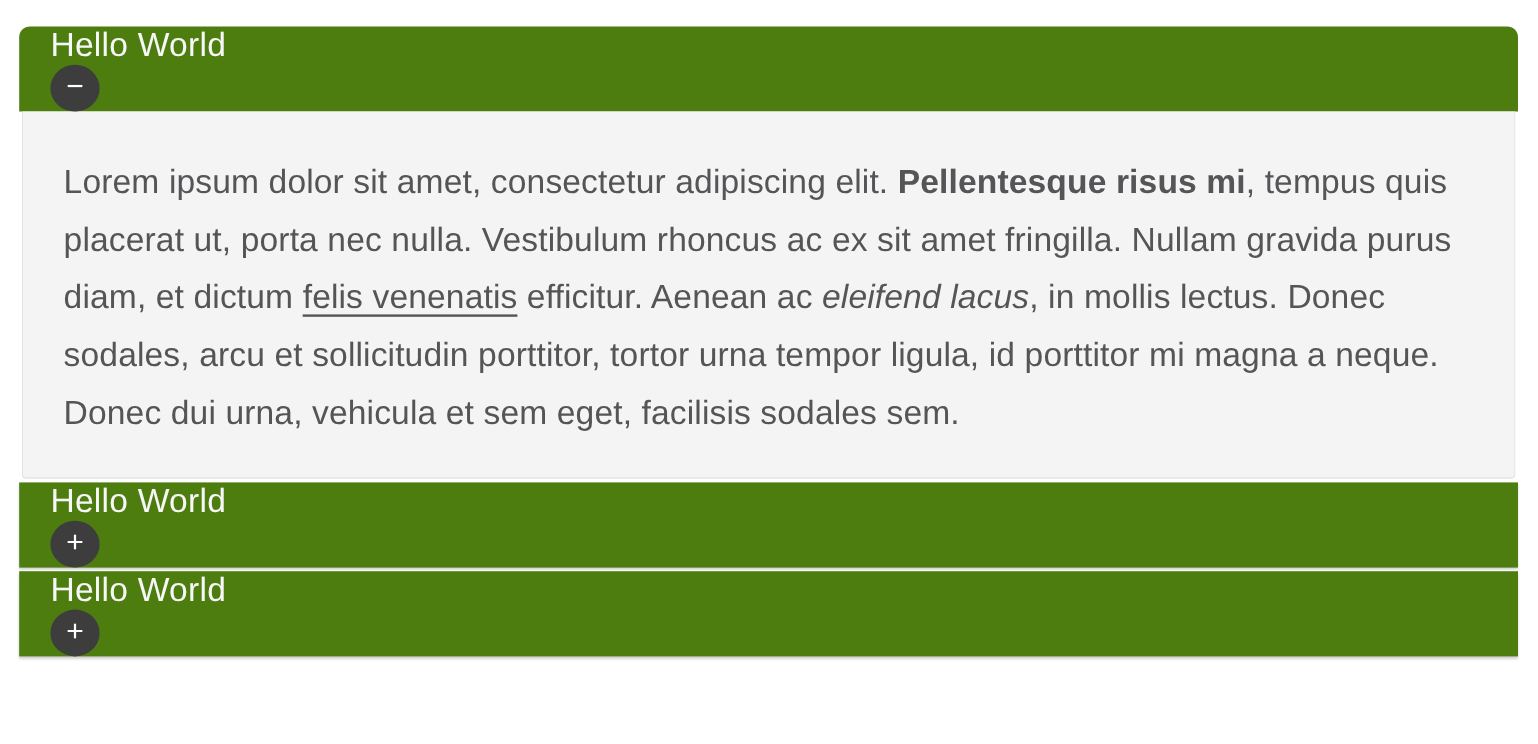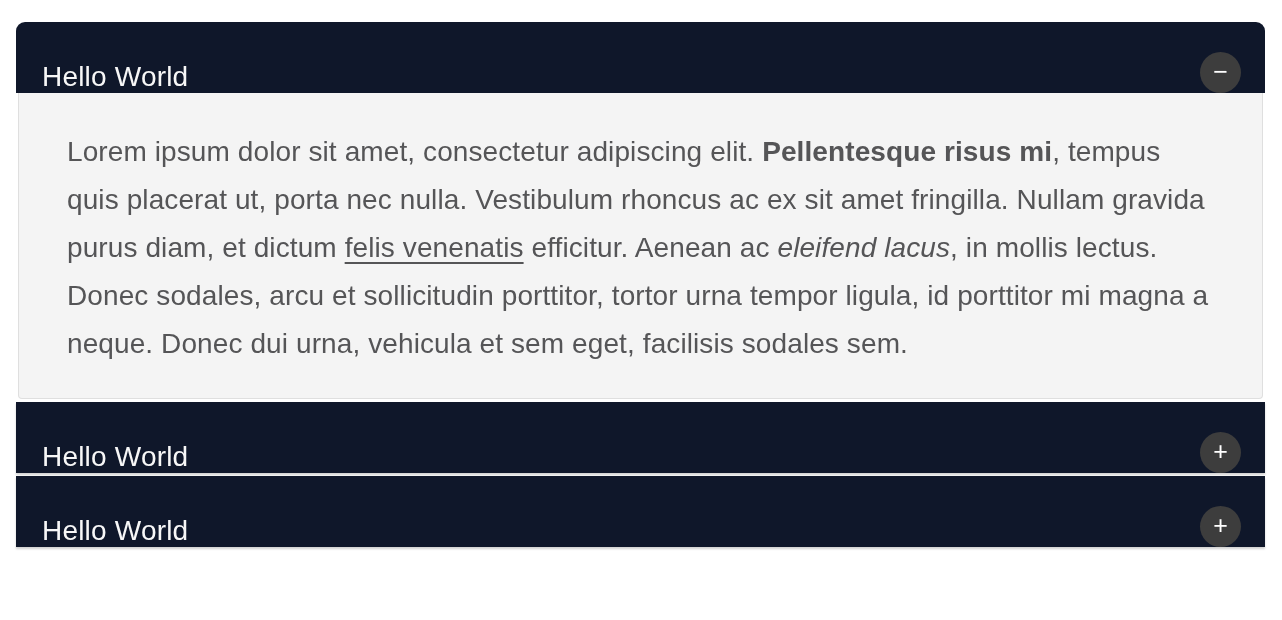--- a/index.html
+++ b/index.html
@@ -12,28 +12,29 @@
     overflow: hidden;
   }
   .accordion {
     position: absolute;
     left: 16px;
     top: 22px;
     width: 1249px;
   }
   .acc-header {
     height: 71px;
-    background: #0f172a;
+    background: #4d7c0f;
     display: flex;
-    align-items: flex-end;
+    align-items: flex-start;
     justify-content: space-between;
     padding: 0 24px 0 26px;
     box-sizing: border-box;
     cursor: pointer;
     user-select: none;
+    flex-direction: column;
   }
   .acc-header.rounded-top {
     border-radius: 9px 9px 0 0;
   }
   .acc-header.shadowed {
     box-shadow: 0 2px 2px rgba(0, 0, 0, 0.18);
   }
   .acc-title {
     font-size: 28px;
     font-weight: 400;
@@ -60,21 +61,21 @@
     line-height: 1;
     transform: translateY(-1px);
     font-family: "Liberation Sans", sans-serif;
   }
   .acc-panel {
     margin: 0 2px;
     background: #f4f4f4;
     border: 1px solid #dfdfdf;
     border-top: none;
     border-radius: 0 0 4px 4px;
-    padding: 35px 50px 30px 48px;
+    padding: 35px 50px 30px 34px;
     box-sizing: border-box;
   }
   .acc-panel p {
     margin: 0;
     font-size: 28px;
     line-height: 48px;
     color: #555557;
     letter-spacing: 0.1px;
   }
   .acc-panel p strong { font-weight: 700; }

